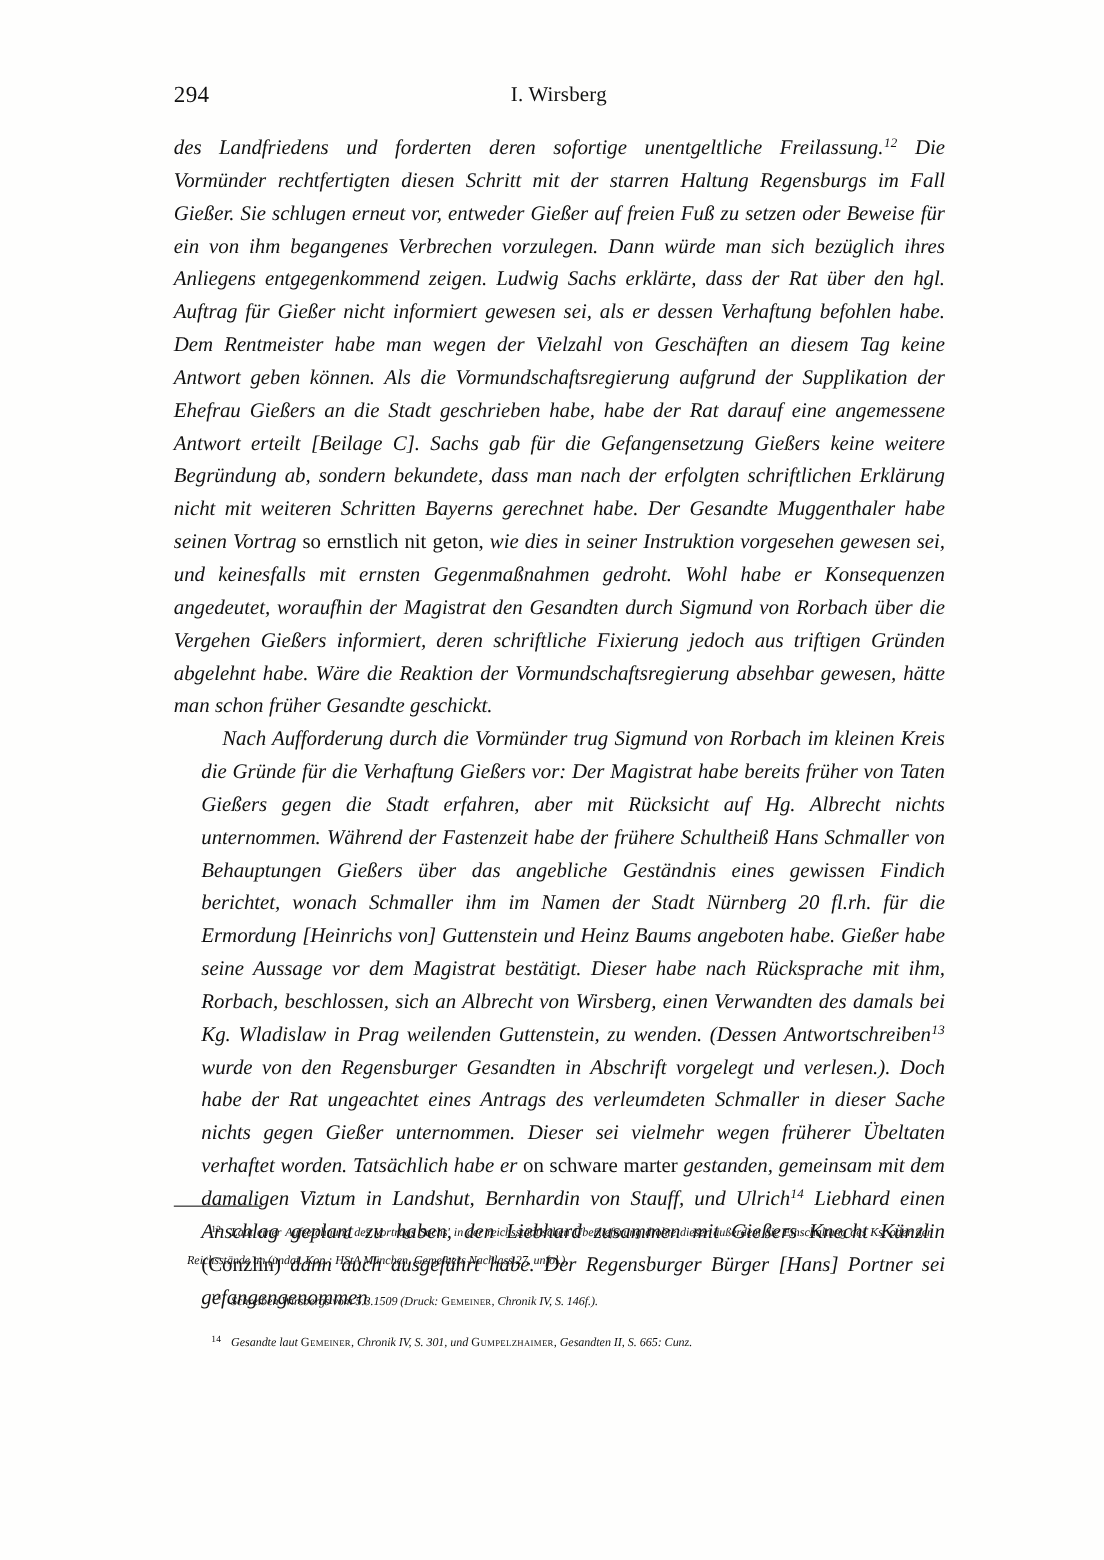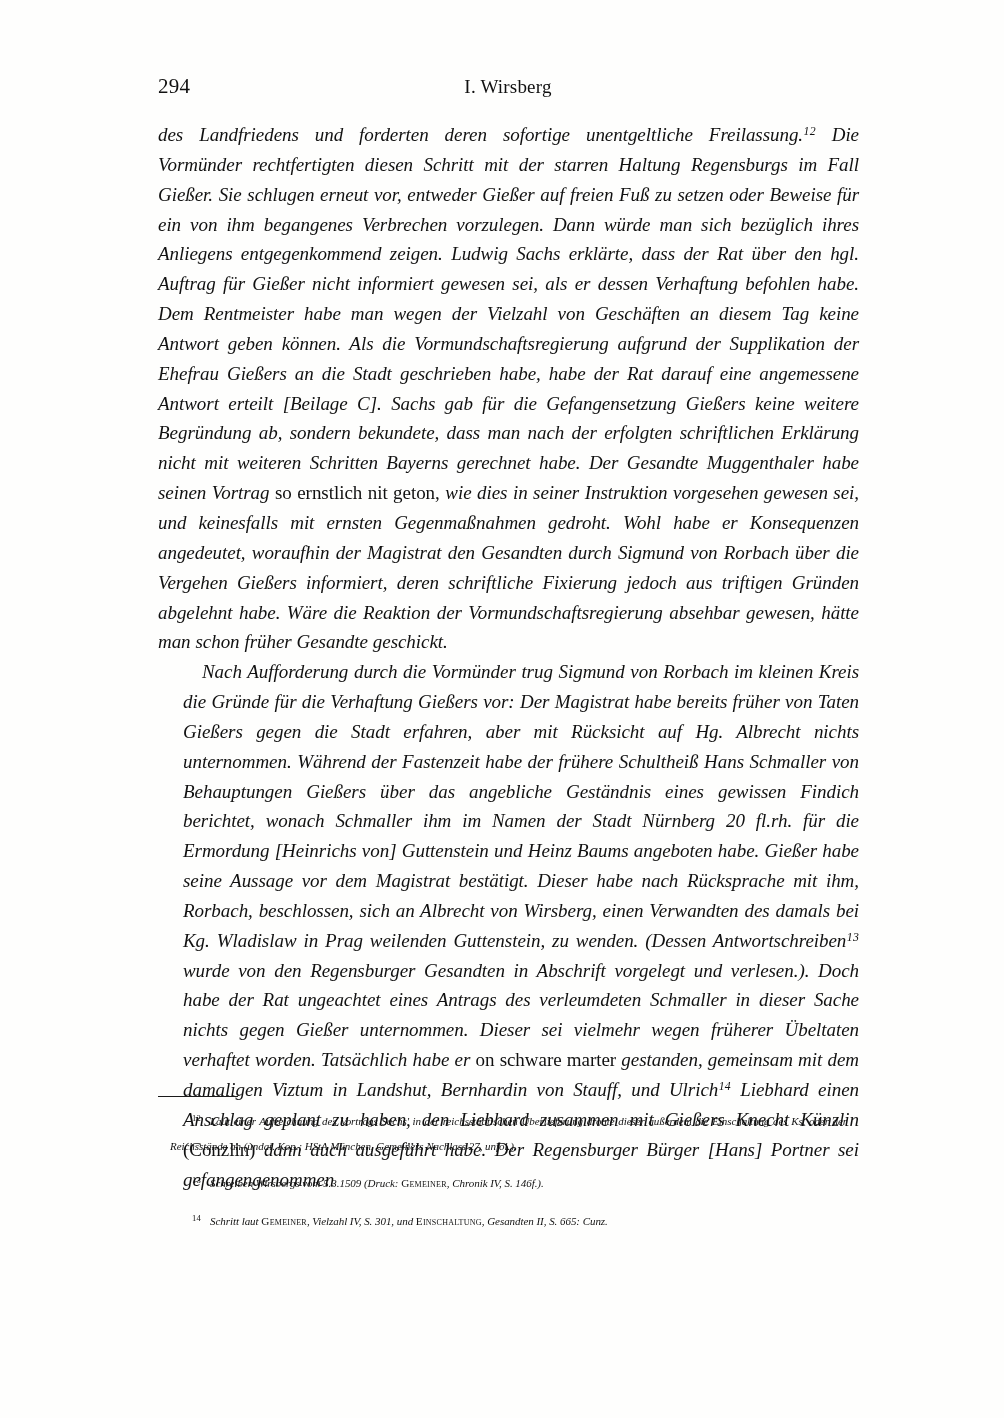--- a/index.html
+++ b/index.html
@@ -141,17 +141,17 @@
   <div class="textblock" id="body-root">
       <p class="para"><span>des Landfriedens und forderten deren sofortige unentgeltliche Freilassung.</span><sup class="fn">12</sup><span> Die Vormünder rechtfertigten diesen Schritt mit der starren Haltung Regensburgs im Fall Gießer. Sie schlugen erneut vor, entweder Gießer auf freien Fuß zu setzen oder Beweise für ein von ihm begangenes Verbrechen vorzulegen. Dann würde man sich bezüglich ihres Anliegens entgegenkommend zeigen. Ludwig Sachs erklärte, dass der Rat über den hgl. Auftrag für Gießer nicht informiert gewesen sei, als er dessen Verhaftung befohlen habe. Dem Rentmeister habe man wegen der Vielzahl von Geschäften an diesem Tag keine Antwort geben können. Als die Vormundschaftsregierung aufgrund der Supplikation der Ehefrau Gießers an die Stadt geschrieben habe, habe der Rat darauf eine angemessene Antwort erteilt [Beilage C]. Sachs gab für die Gefangensetzung Gießers keine weitere Begründung ab, sondern bekundete, dass man nach der erfolgten schriftlichen Erklärung nicht mit weiteren Schritten Bayerns gerechnet habe. Der Gesandte Muggenthaler habe seinen Vortrag </span><span class="rom">so ernstlich nit geton,</span><span> wie dies in seiner Instruktion vorgesehen gewesen sei, und keinesfalls mit ernsten Gegenmaßnahmen gedroht. Wohl habe er Konsequenzen angedeutet, woraufhin der Magistrat den Gesandten durch Sigmund von Rorbach über die Vergehen Gießers informiert, deren schriftliche Fixierung jedoch aus triftigen Gründen abgelehnt habe. Wäre die Reaktion der Vormundschaftsregierung absehbar gewesen, hätte man schon früher Gesandte geschickt.</span></p>
       <p class="para indent"><span>Nach Aufforderung durch die Vormünder trug Sigmund von Rorbach im kleinen Kreis die Gründe für die Verhaftung Gießers vor: Der Magistrat habe bereits früher von Taten Gießers gegen die Stadt erfahren, aber mit Rücksicht auf Hg. Albrecht nichts unternommen. Während der Fastenzeit habe der frühere Schultheiß Hans Schmaller von Behauptungen Gießers über das angebliche Geständnis eines gewissen Findich berichtet, wonach Schmaller ihm im Namen der Stadt Nürnberg 20 fl.rh. für die Ermordung [Heinrichs von] Guttenstein und Heinz Baums angeboten habe. Gießer habe seine Aussage vor dem Magistrat bestätigt. Dieser habe nach Rücksprache mit ihm, Rorbach, beschlossen, sich an Albrecht von Wirsberg, einen Verwandten des damals bei Kg. Wladislaw in Prag weilenden Guttenstein, zu wenden. (Dessen Antwortschreiben</span><sup class="fn">13</sup><span> wurde von den Regensburger Gesandten in Abschrift vorgelegt und verlesen.). Doch habe der Rat ungeachtet eines Antrags des verleumdeten Schmaller in dieser Sache nichts gegen Gießer unternommen. Dieser sei vielmehr wegen früherer Übeltaten verhaftet worden. Tatsächlich habe er </span><span class="rom">on schware marter</span><span> gestanden, gemeinsam mit dem damaligen Viztum in Landshut, Bernhardin von Stauff, und Ulrich</span><sup class="fn">14</sup><span> Liebhard einen Anschlag geplant zu haben, den Liebhard zusammen mit Gießers Knecht Künzlin </span><span class="rom">(Conzlin)</span><span> dann auch ausgeführt habe. Der Regensburger Bürger [Hans] Portner sei gefangengenommen</span></p>
     </div>
 
   <div class="footnotes">
     <div class="fn-rule"></div>
     <div id="footnote-root">
         <p class="fnote"><span class="marker">12</span><span>Laut einer Aufzeichnung des Vortrags Sachs' in der reichsstädtischen Überlieferung drohte dieser außerdem die Einschaltung des Ks. oder der Reichsstände an (undat. Kop.; HStA München, Gemeiners Nachlass 27, unfol.).</span></p>
         <p class="fnote"><span class="marker">13</span><span>Schreiben Wirsbergs vom 5.3.1509 (Druck: </span><span class="sc">Gemeiner</span><span>, Chronik IV, S. 146f.).</span></p>
-        <p class="fnote"><span class="marker">14</span><span>Schritt laut </span><span class="sc">Gemeiner</span><span>, Vielzahl IV, S. 301, und </span><span class="sc">Einschaltung</span><span>, Gesandten II, S. 665: Cunz.</span></p>
+        <p class="fnote"><span class="marker">14</span><span>Gesandte laut </span><span class="sc">Gemeiner</span><span>, Chronik IV, S. 301, und </span><span class="sc">Gumpelzhaimer</span><span>, Gesandten II, S. 665: Cunz.</span></p>
       </div>
   </div>
 
 </div>
 
 </body></html>

